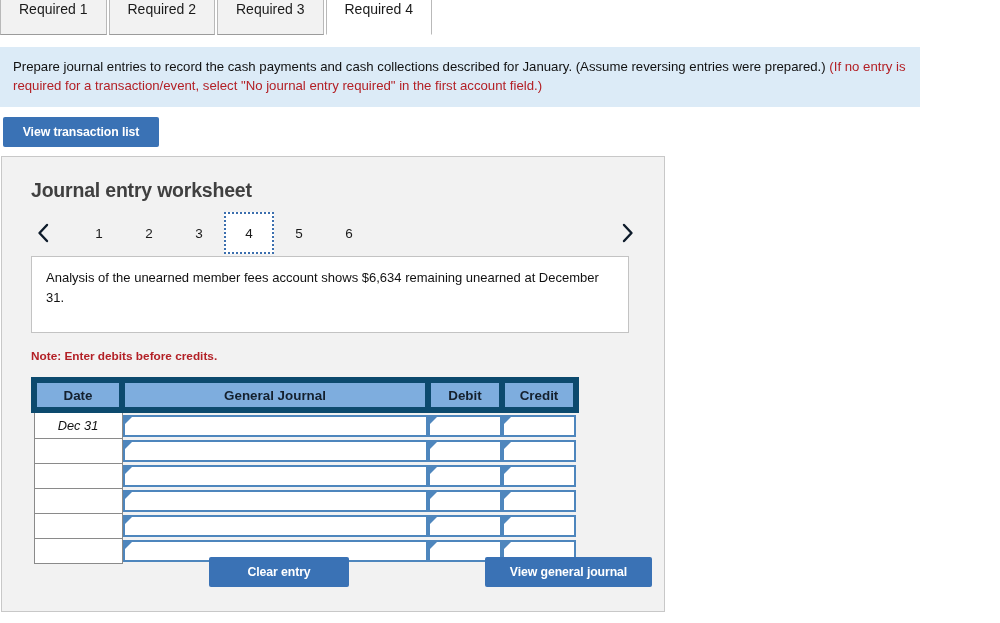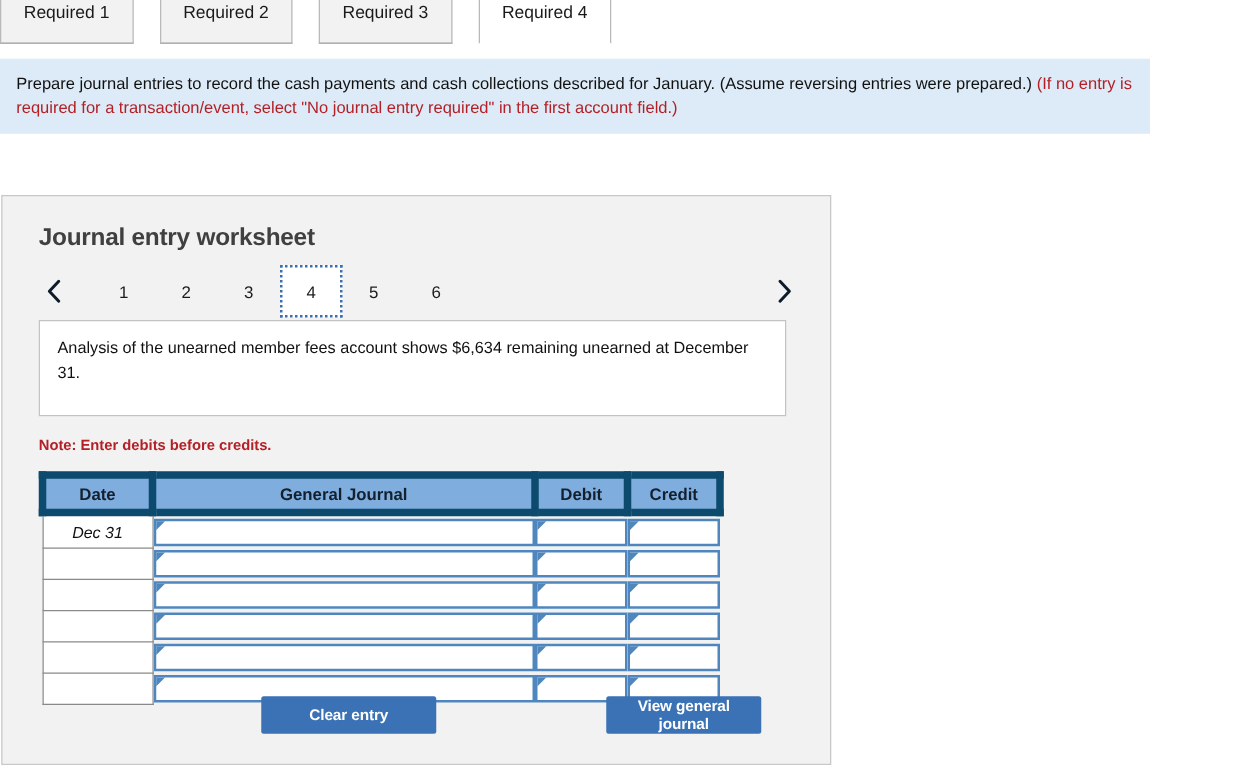--- a/index.html
+++ b/index.html
@@ -19,21 +19,20 @@
   
   .tabstrip {
     position: absolute;
     left: 0;
     top: 0;
     width: 920px;
     height: 35px;
     box-sizing: border-box;
     display: flex;
     align-items: flex-end;
-    gap: 19px;
   }
   .tab {
     box-sizing: border-box;
     height: 52px;
     padding: 0 18px;
     display: flex;
     align-items: center;
     justify-content: center;
     font-size: 14px;
     color: #1a1a1a;
@@ -262,21 +261,21 @@
     position: absolute;
     left: 207px;
     top: 400px;
     width: 140px;
     height: 30px;
   }
   .btn-viewjournal {
     position: absolute;
     left: 483px;
     top: 400px;
-    width: 124px;
+    width: 167px;
     height: 30px;
   }
 </style>
 </head>
 <body>
 
 <div id="page">
 
   <div class="tabstrip">
     <div class="tab">
@@ -290,20 +289,21 @@
       </div>
     <div class="tab active">
         <span>Required 4</span>
       </div>
   </div>
 
   <div class="banner">
     <span>Prepare journal entries to record the cash payments and cash collections described for January. (Assume reversing entries were prepared.) </span><span class="red">(If no entry is required for a transaction/event, select "No journal entry required" in the first account field.)</span>
   </div>
 
+  <button class="btn btn-viewlist">View transaction list</button>
 
   <div class="panel">
 
     <div class="panel-title">Journal entry worksheet</div>
 
     <div class="pager">
       <div class="chev chev-prev">
         <svg width="13" height="20" viewBox="0 0 13 20" aria-hidden="true">
           <polyline points="10,2 2.5,10 10,18" fill="none" stroke="#0d1b2a" stroke-width="2.4" stroke-linecap="round" stroke-linejoin="round"></polyline>
         </svg>

